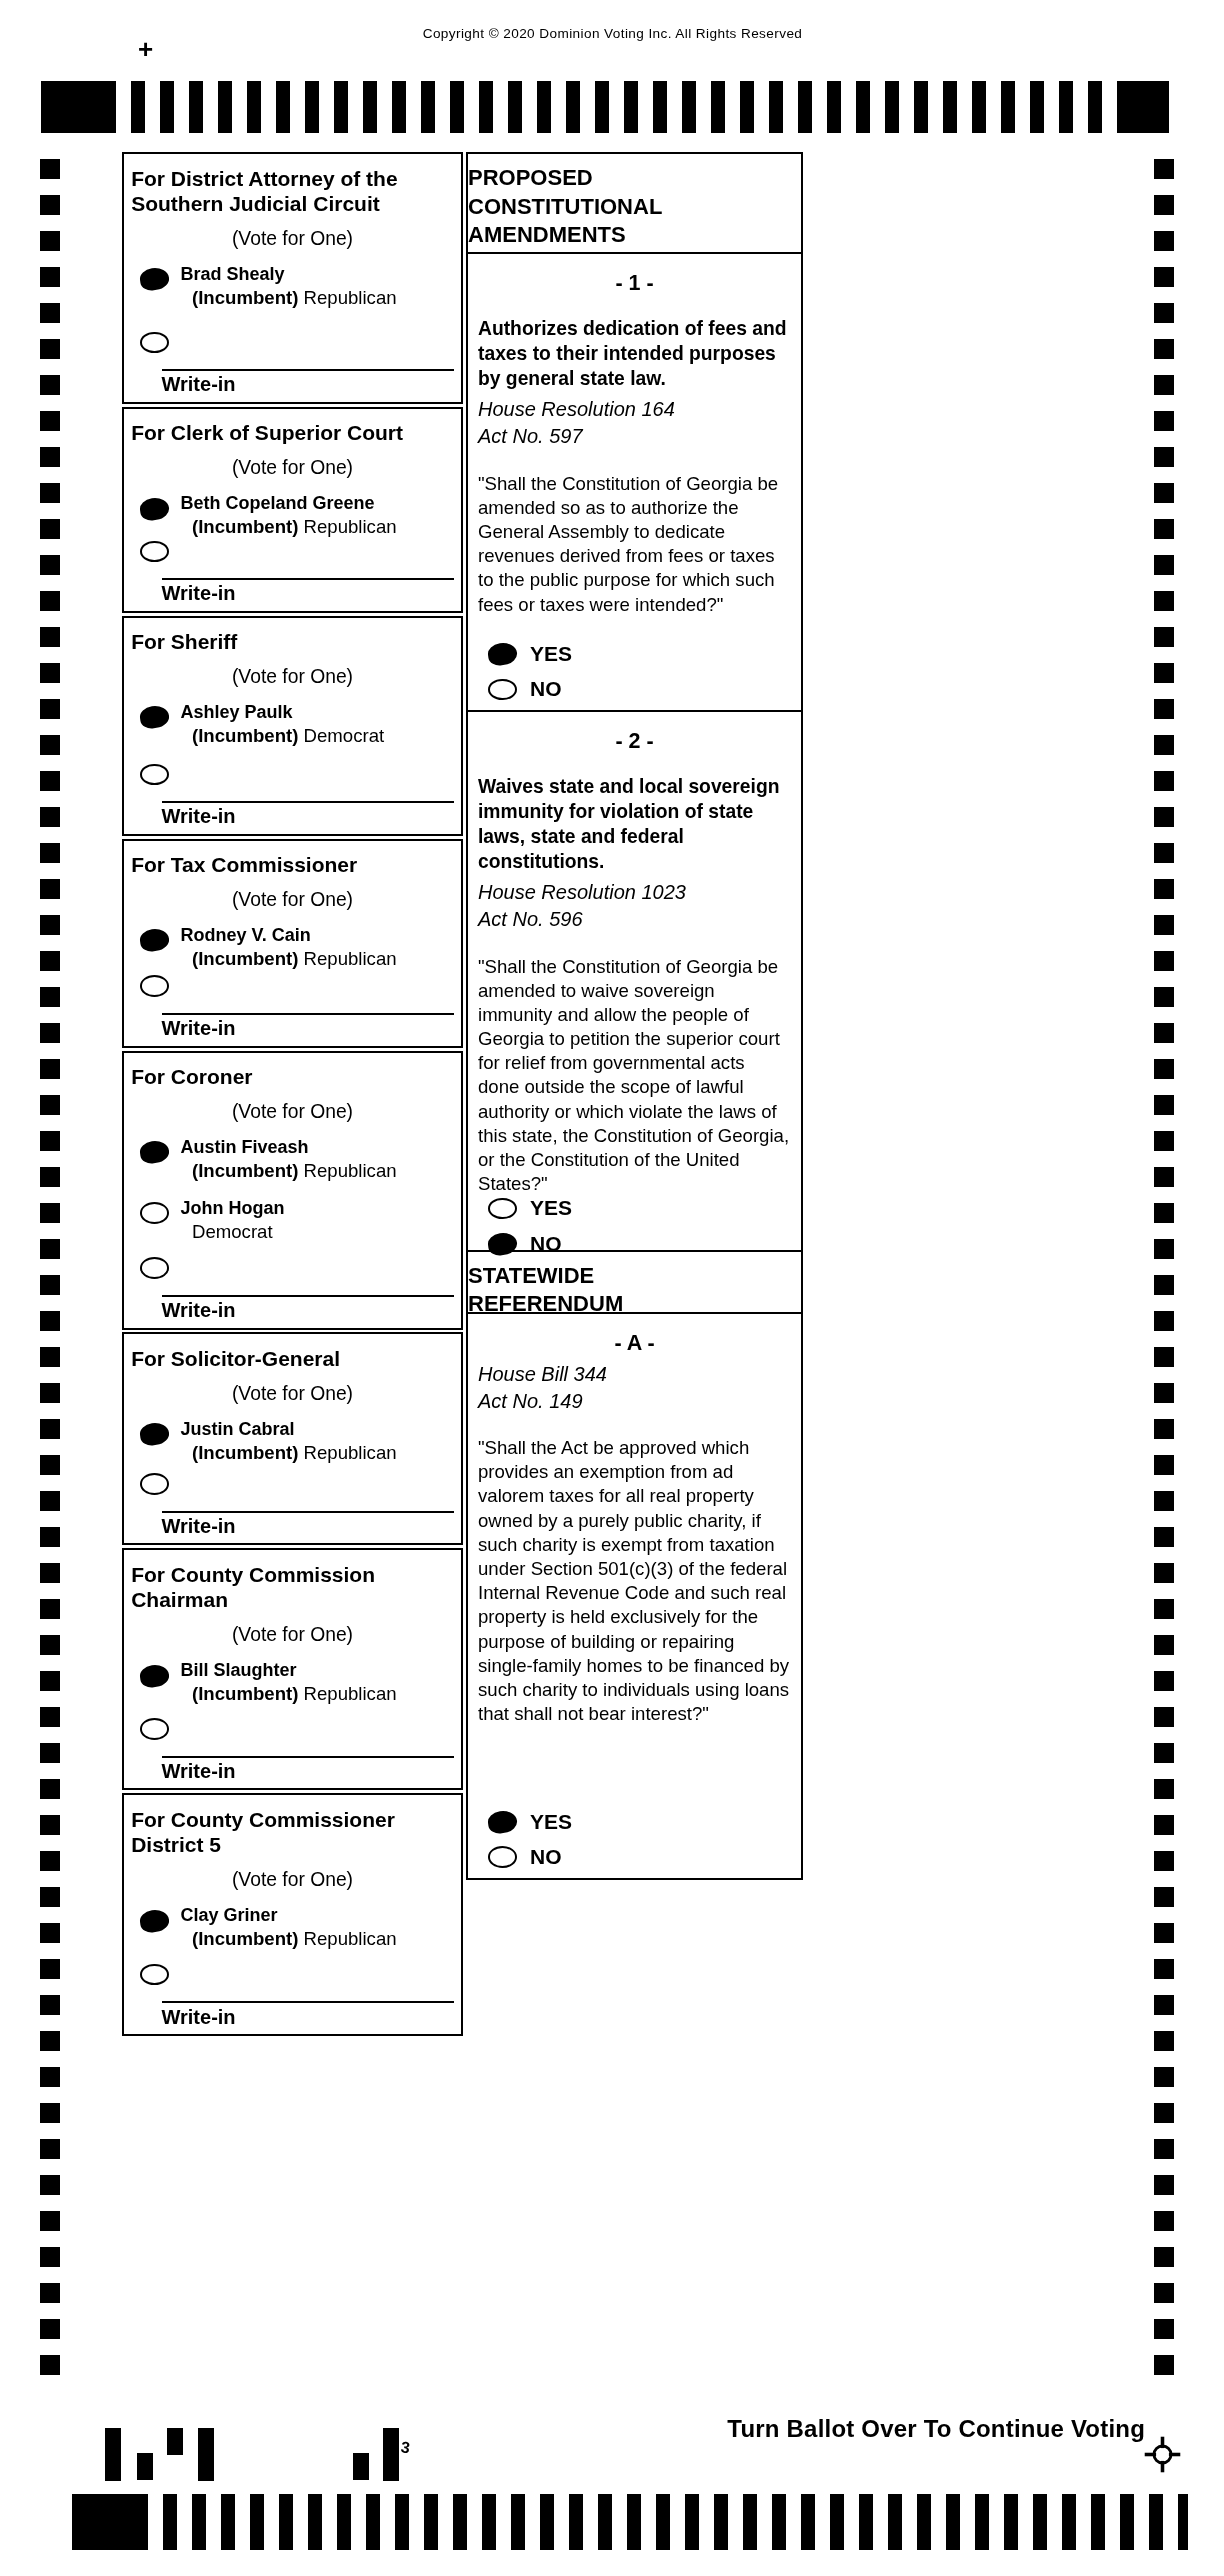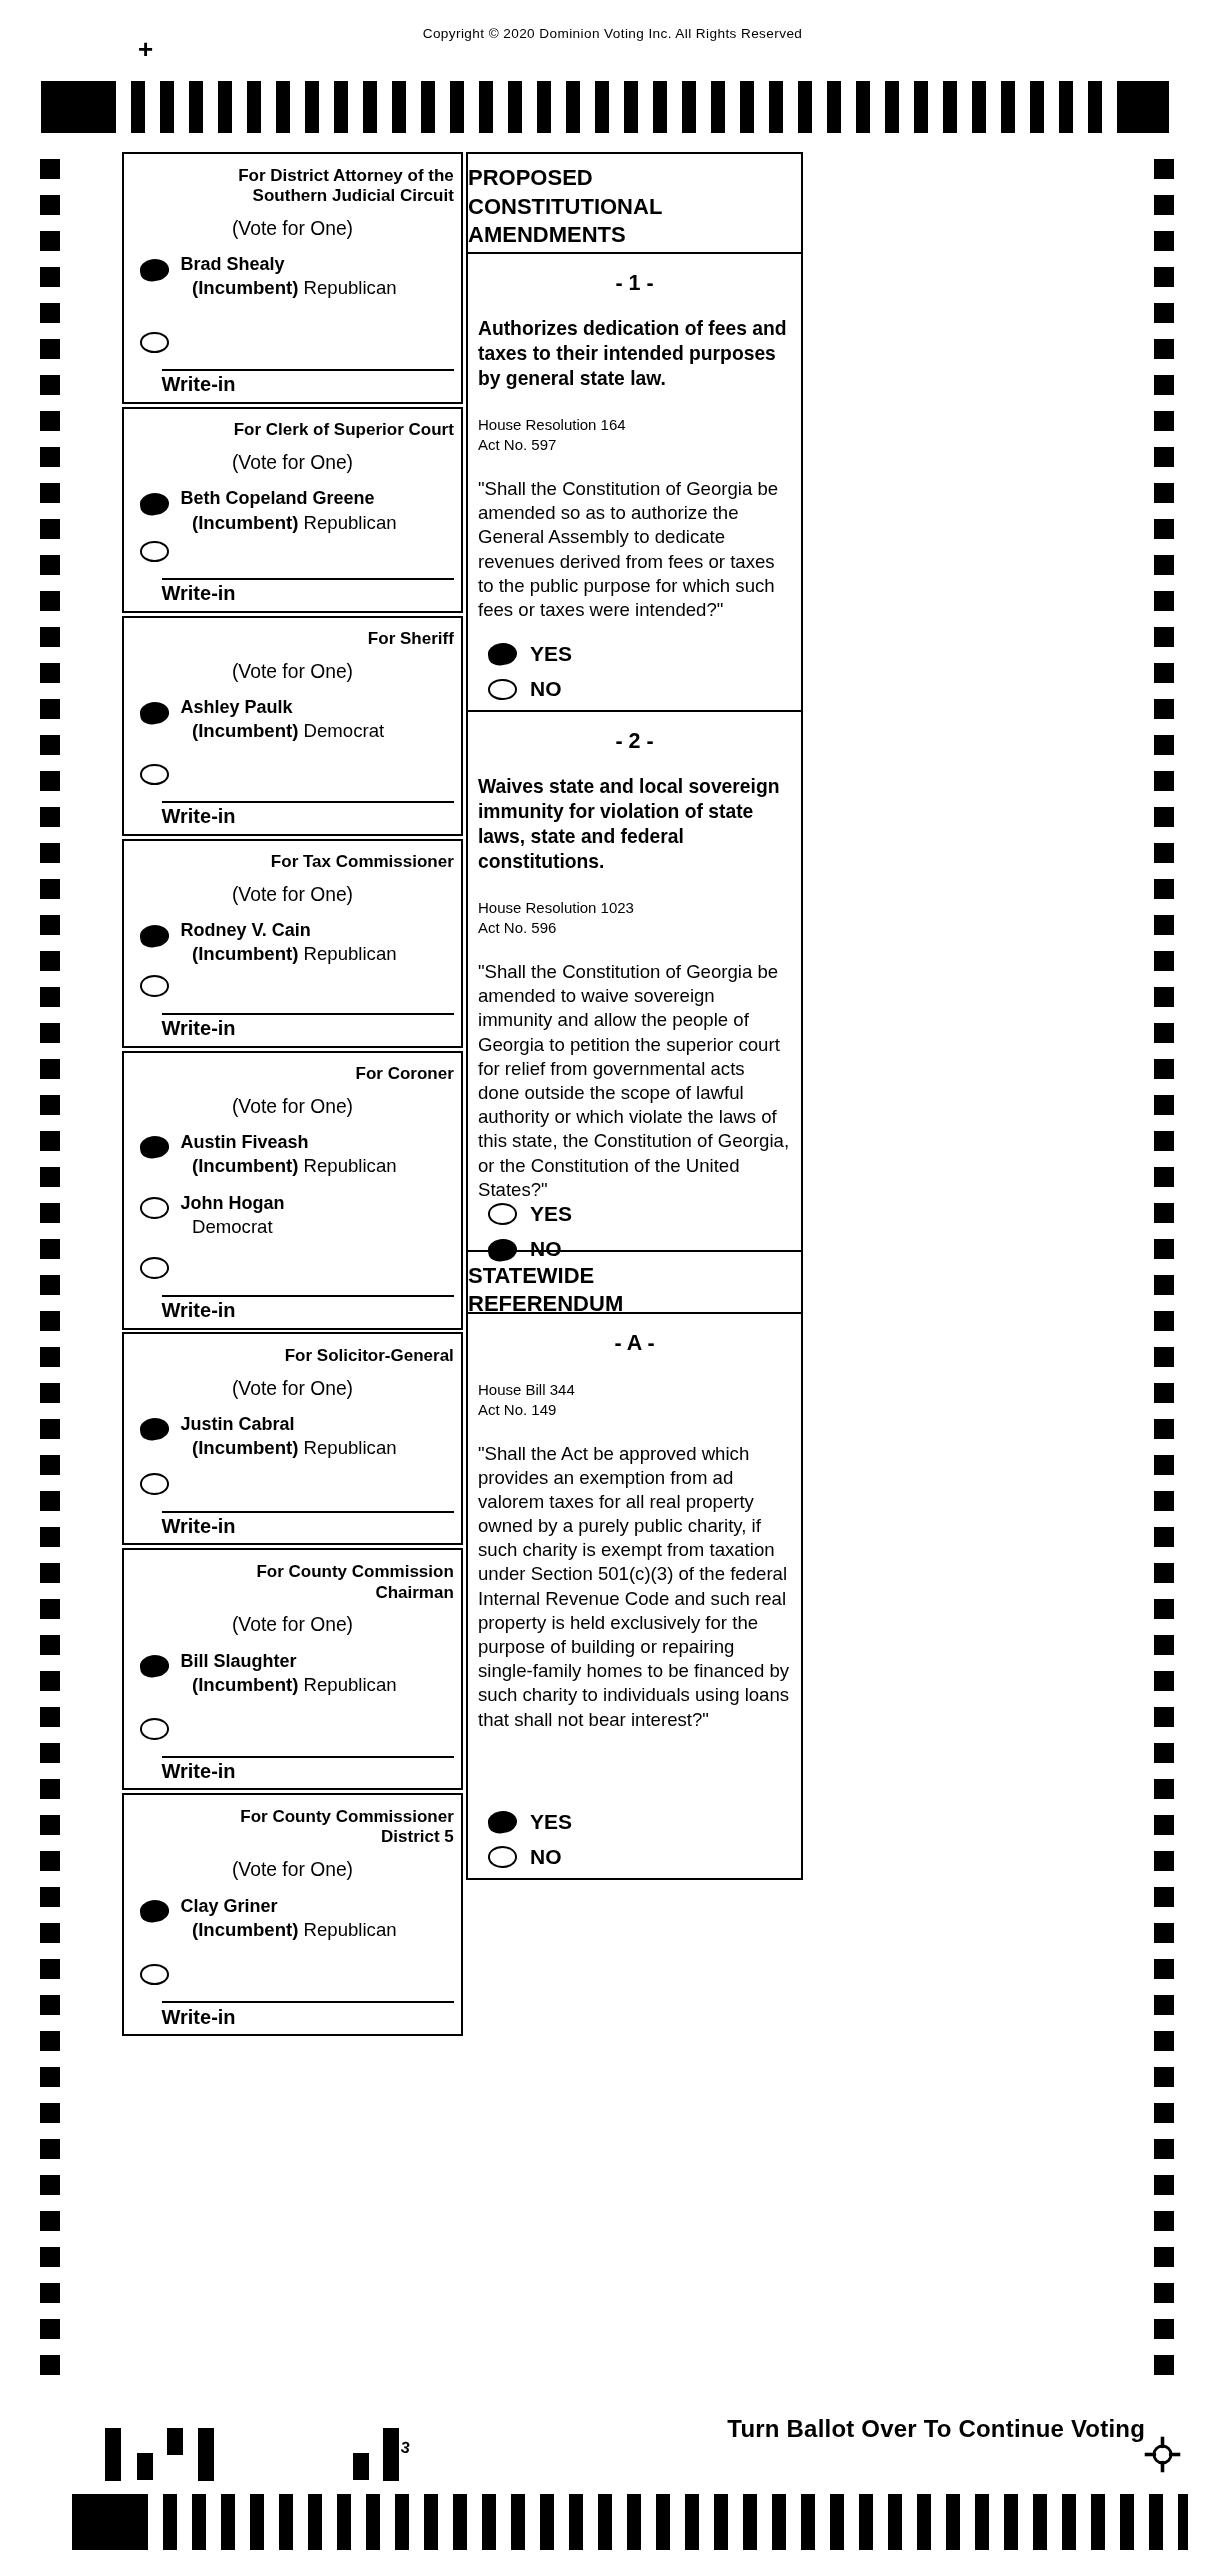--- a/index.html
+++ b/index.html
@@ -25,21 +25,21 @@
   .turn-over { position:absolute; right:80px; top:2415px; font-size:24px; font-weight:bold; letter-spacing:0.2px; }
   .target-icon { position:absolute; left:1144px; top:2436px; }
 
   
   .col-left  { position:absolute; left:122px; top:152px; width:341px; }
   .col-right { position:absolute; left:466px; top:152px; width:337px; }
 
   
   .contest { border:2.1px solid #000; box-sizing:border-box; margin-bottom:2.9px;
              display:flex; flex-direction:column; background:#fff; }
-  .c-title { text-align:right; font-weight:bold; font-size:17px; line-height:1.22;
+  .c-title { text-align:left; font-weight:bold; font-size:21px; line-height:1.22;
              margin:11.5px 7.2px 0; white-space:pre-line; }
   .c-votefor { text-align:center; font-size:19.3px; margin-top:11px; }
   .cand { display:flex; align-items:flex-start; margin:18.6px 0 0 16px; }
   .cand + .cand { margin-top:20px; }
   .oval { width:29px; height:21.5px; border:2.1px solid #000; border-radius:50%;
           display:inline-block; flex:0 0 auto; box-sizing:border-box; background:#fff; }
   .oval.filled { background:#000; border-color:#000; transform:rotate(-8deg);
                  border-radius:48% 56% 50% 44%; }
   .cand-text { margin-left:11.5px; margin-top:-4.3px; }
   .cand-name { font-weight:bold; font-size:18px; }
@@ -52,21 +52,21 @@
   .wi-label { font-weight:bold; font-size:20px; margin:2.1px 0 0 21.5px; }
 
   
   .m-header { border:2.1px solid #000; box-sizing:border-box; text-align:left;
               font-weight:bold; font-size:22px; line-height:1.3; padding-top:10px;
               background:#fff; }
   .measure { border:2.1px solid #000; box-sizing:border-box; margin-top:-2.1px;
              display:flex; flex-direction:column; padding:0 10px; background:#fff; }
   .m-number { text-align:center; font-weight:bold; font-size:21.5px; margin-top:17px; }
   .m-summary { font-weight:bold; font-size:19.3px; line-height:1.3; margin-top:20px; }
-  .m-authority { font-size:15px; line-height:1.35; margin-top:24px; white-space:pre-line; }
+  .m-authority { font-size:20px; line-height:1.35; margin-top:5px; white-space:pre-line;font-style:italic; }
   .m-question { font-size:18.6px; line-height:1.3; margin-top:21.5px; }
   .m-choice { display:flex; align-items:center; gap:13px; margin:0 0 11.5px 10px;
               font-weight:bold; font-size:21px; }
   .m-choice:last-child { margin-bottom:8.6px; }
 </style>
 </head>
 <body>
 
 <div class="page">
 

